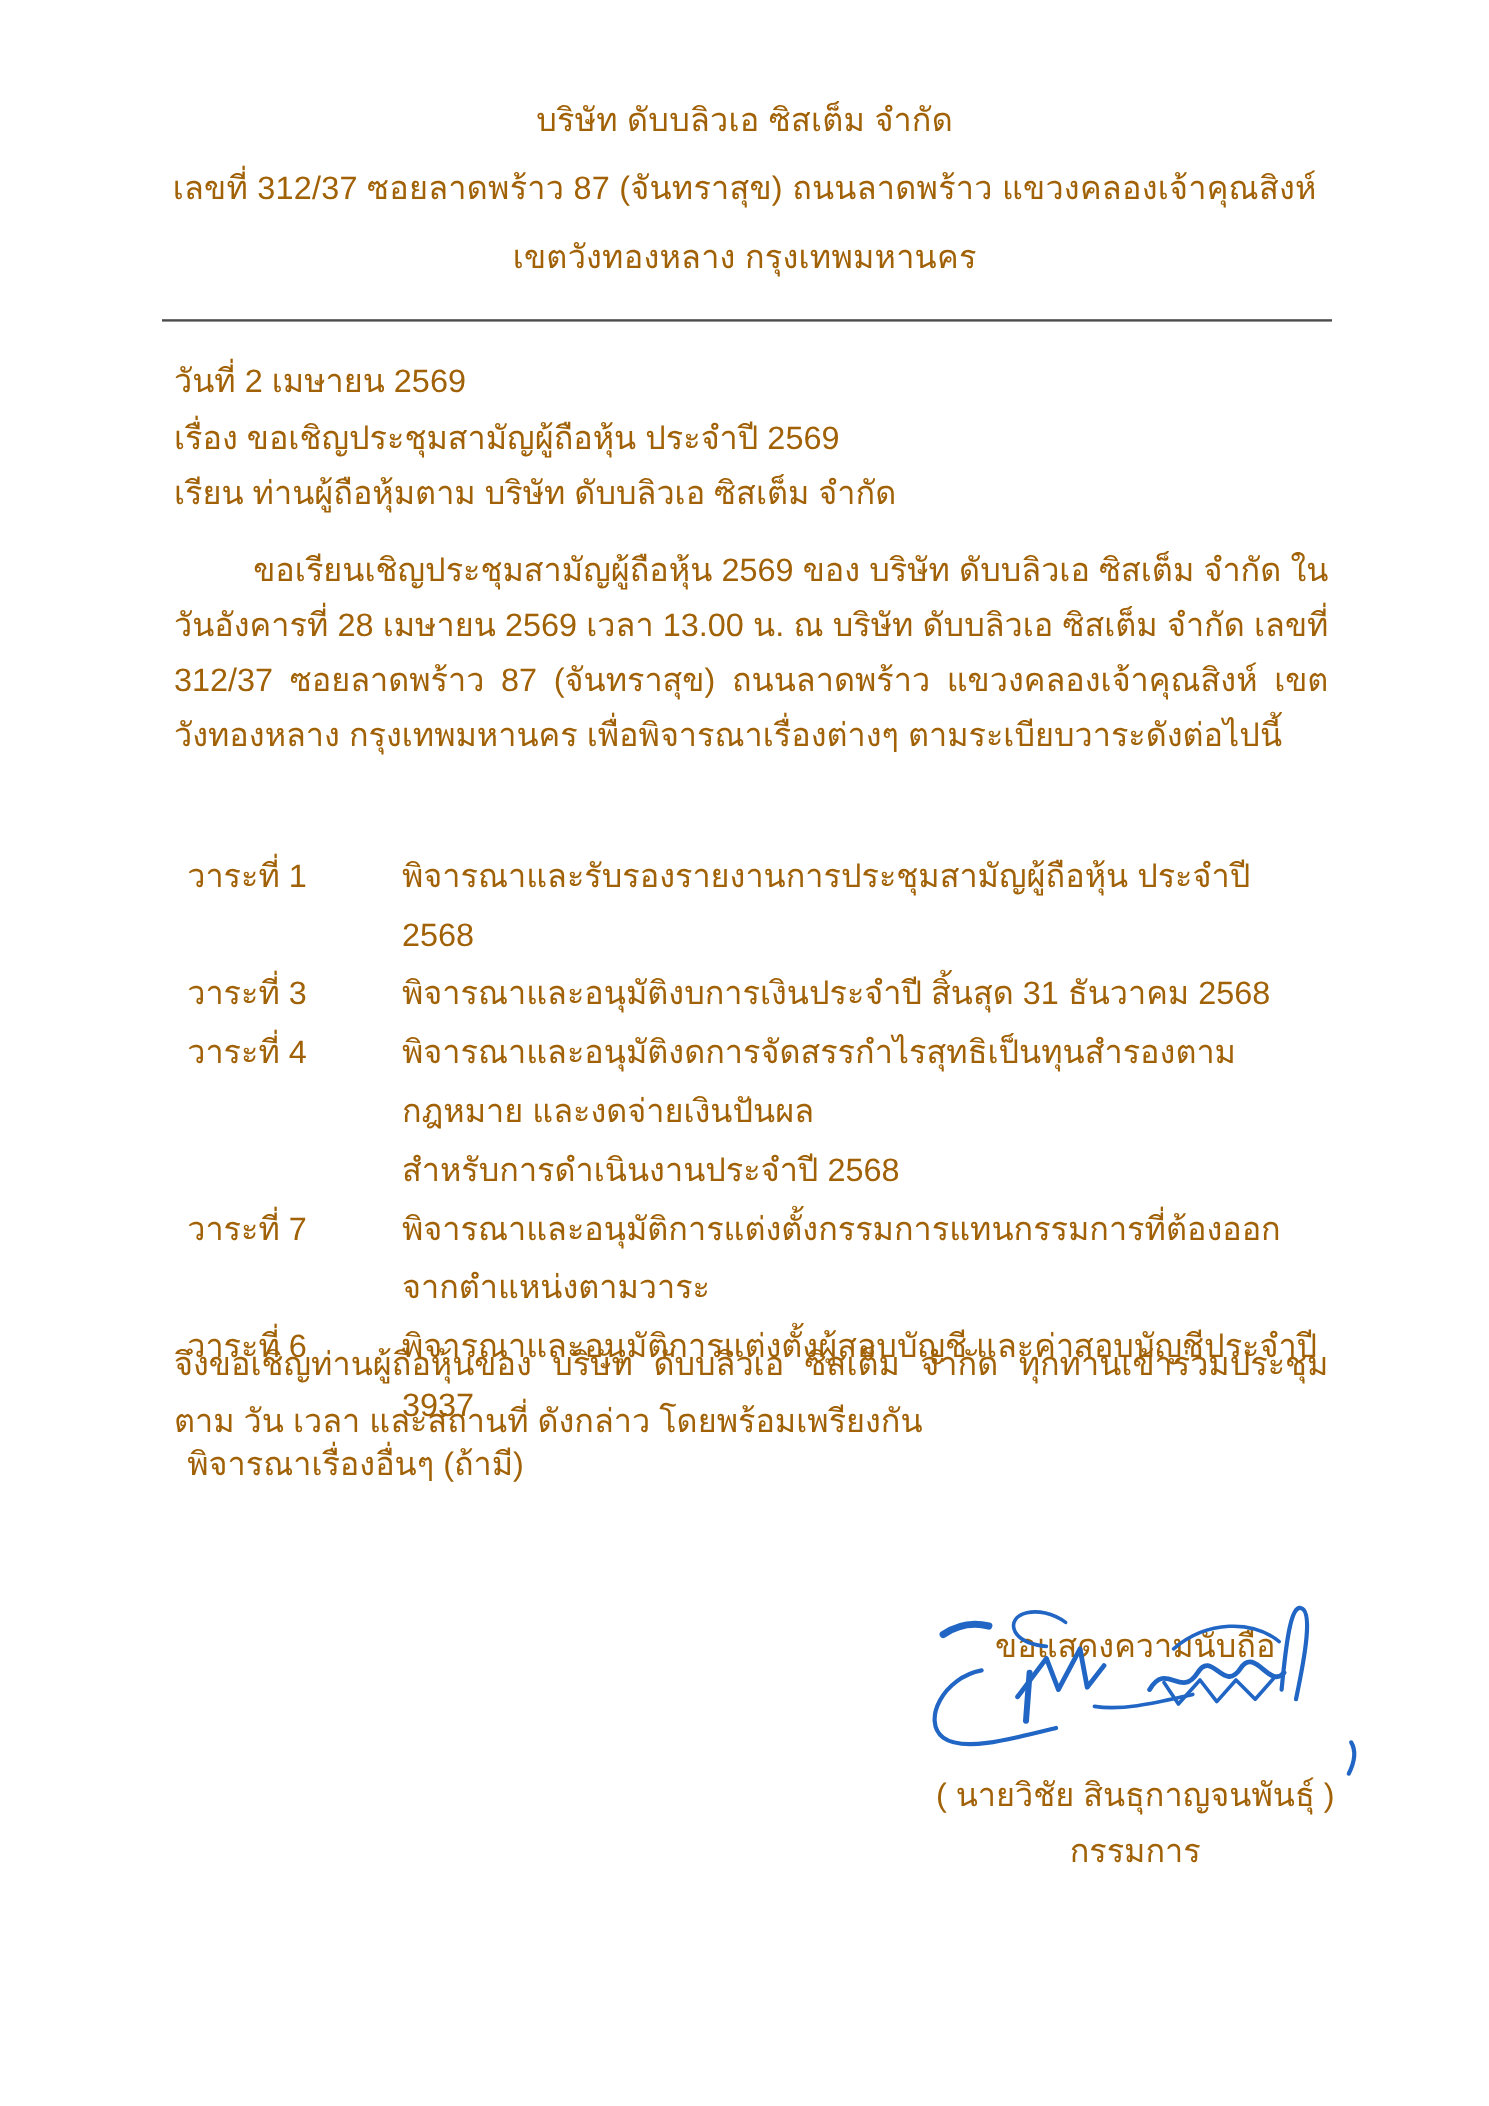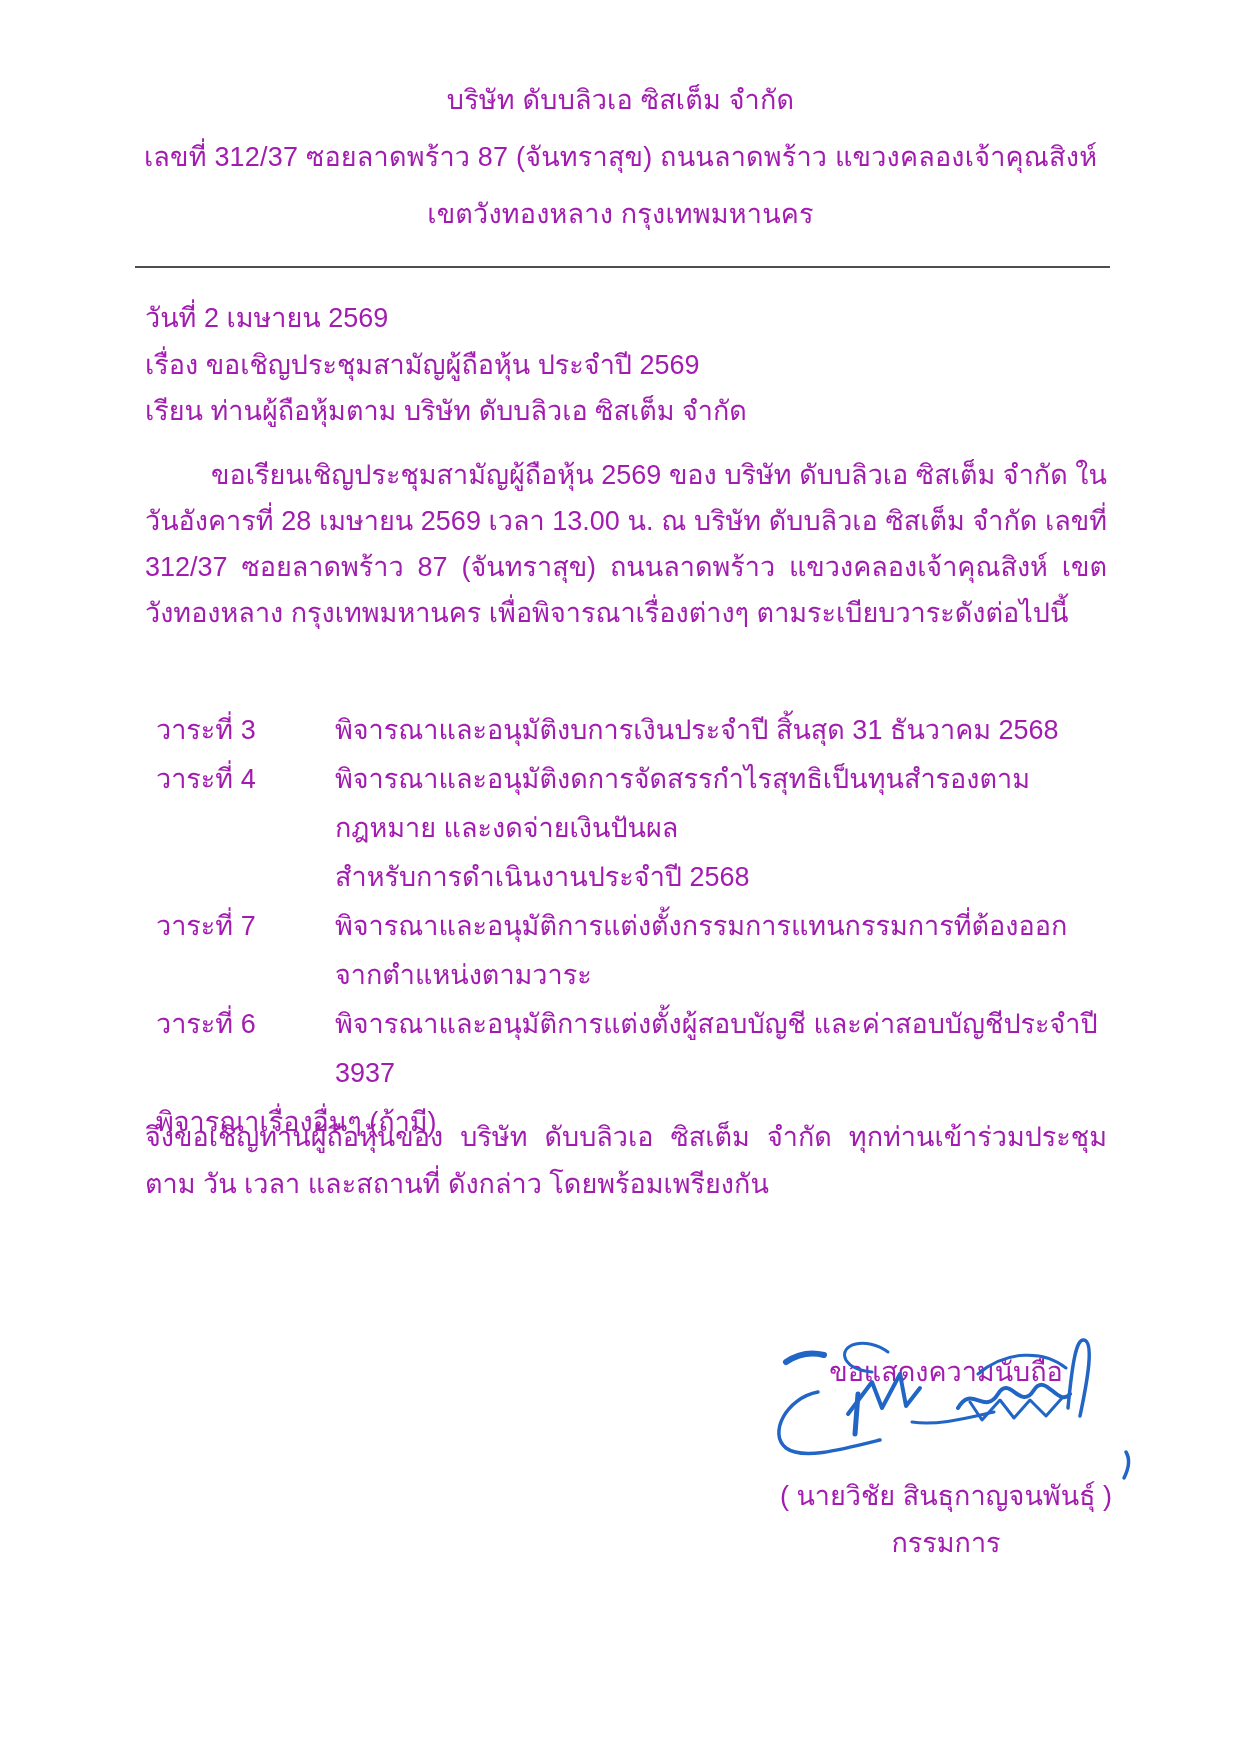--- a/index.html
+++ b/index.html
@@ -2,21 +2,21 @@
 <html><head>
 <meta charset="utf-8">
 <style>
   html,body{margin:0;padding:0;background:#e8e8e8;}
   .page{
     position:relative;
     width:1241px;height:1755px;
     margin:0 auto;
     background:#ffffff;
     font-family:"Liberation Sans","DejaVu Sans",sans-serif;
-    color:#a21caf;
+    color:#a16207;
     overflow:hidden;
   }
   .letterhead{
     position:absolute;top:72px;left:0;width:1241px;
     text-align:center;
   }
   .h-line{
     font-size:27px;line-height:57px;
     letter-spacing:0.2px;
   }
@@ -84,20 +84,24 @@
   <div class="divider"></div>
 
   <div class="date-line">วันที่ 2 เมษายน 2569</div>
   <div class="subject-line">เรื่อง ขอเชิญประชุมสามัญผู้ถือหุ้น ประจำปี 2569</div>
   <div class="salutation-line">เรียน ท่านผู้ถือหุ้มตาม บริษัท ดับบลิวเอ ซิสเต็ม จำกัด</div>
 
   <p class="body-para">ขอเรียนเชิญประชุมสามัญผู้ถือหุ้น 2569 ของ บริษัท ดับบลิวเอ ซิสเต็ม จำกัด ในวันอังคารที่ 28 เมษายน 2569 เวลา 13.00 น. ณ บริษัท ดับบลิวเอ ซิสเต็ม จำกัด เลขที่ 312/37 ซอยลาดพร้าว 87 (จันทราสุข) ถนนลาดพร้าว แขวงคลองเจ้าคุณสิงห์ เขตวังทองหลาง กรุงเทพมหานคร เพื่อพิจารณาเรื่องต่างๆ ตามระเบียบวาระดังต่อไปนี้</p>
 
   <div class="agenda">
     <div class="agenda-row">
+      <div class="agenda-label">วาระที่ 1</div>
+      <div class="agenda-text">พิจารณาและรับรองรายงานการประชุมสามัญผู้ถือหุ้น ประจำปี 2568</div>
+    </div>
+    <div class="agenda-row">
       <div class="agenda-label">วาระที่ 3</div>
       <div class="agenda-text">พิจารณาและอนุมัติงบการเงินประจำปี สิ้นสุด 31 ธันวาคม 2568</div>
     </div>
     <div class="agenda-row">
       <div class="agenda-label">วาระที่ 4</div>
       <div class="agenda-text">
         <div>พิจารณาและอนุมัติงดการจัดสรรกำไรสุทธิเป็นทุนสำรองตามกฎหมาย และงดจ่ายเงินปันผล</div>
         <div>สำหรับการดำเนินงานประจำปี 2568</div>
       </div>
     </div>

